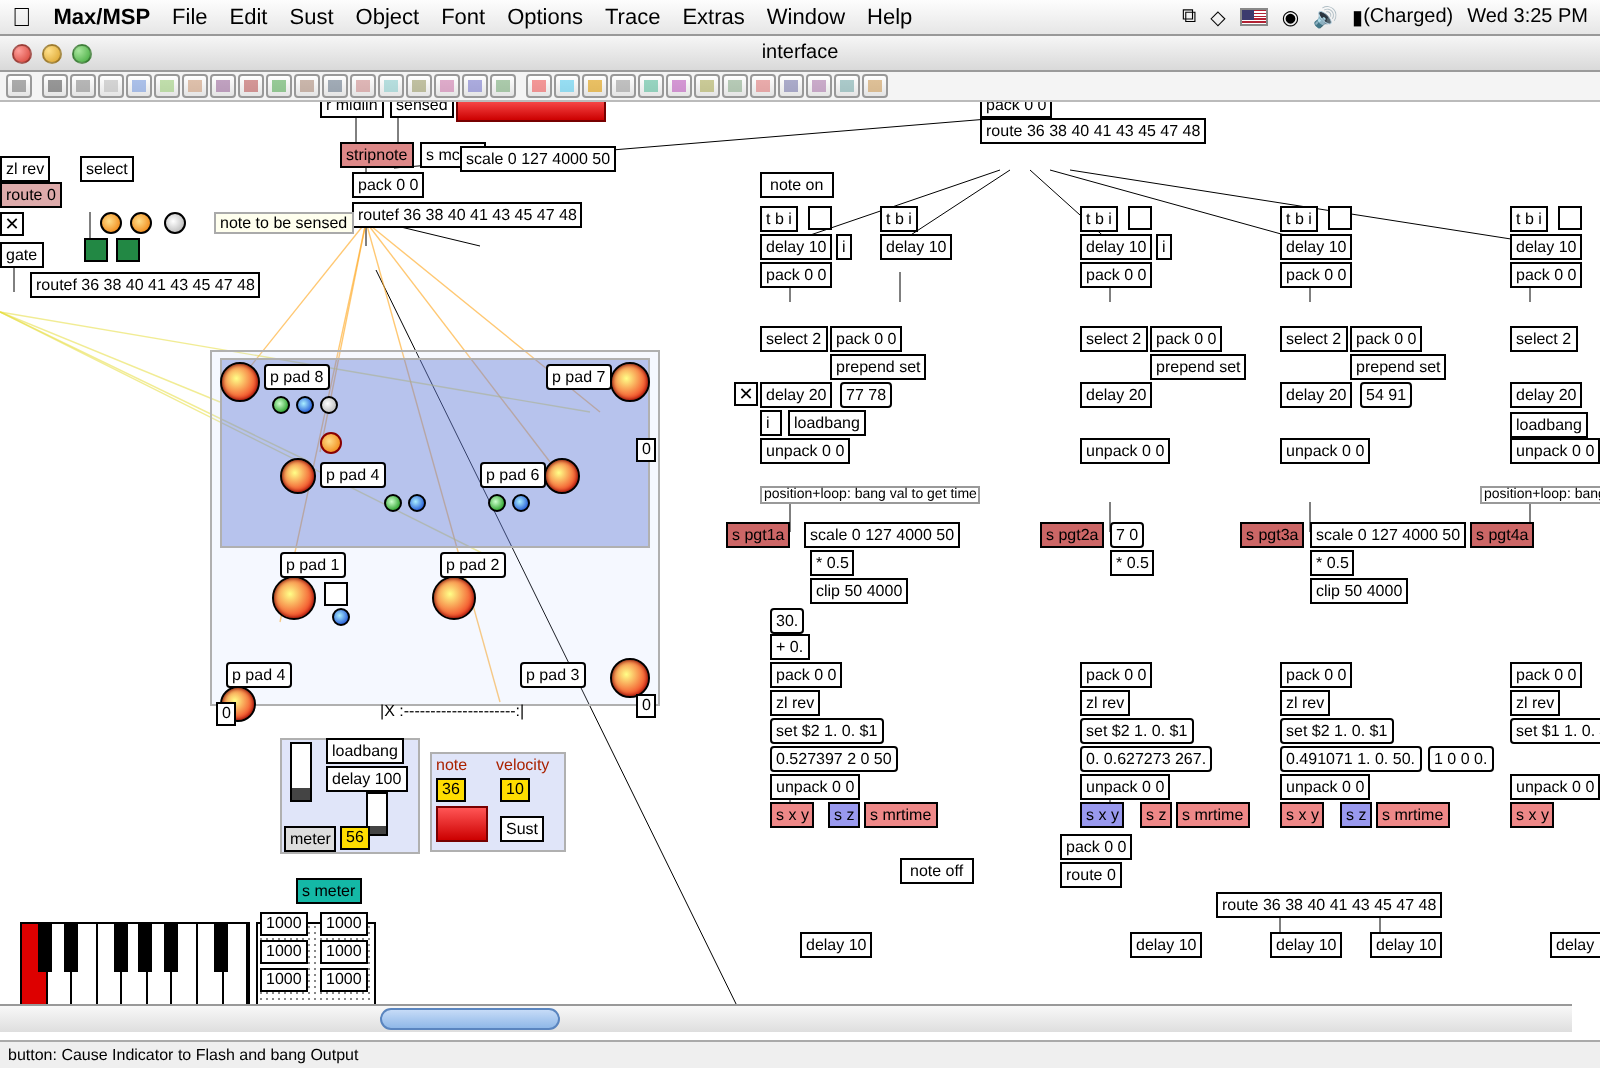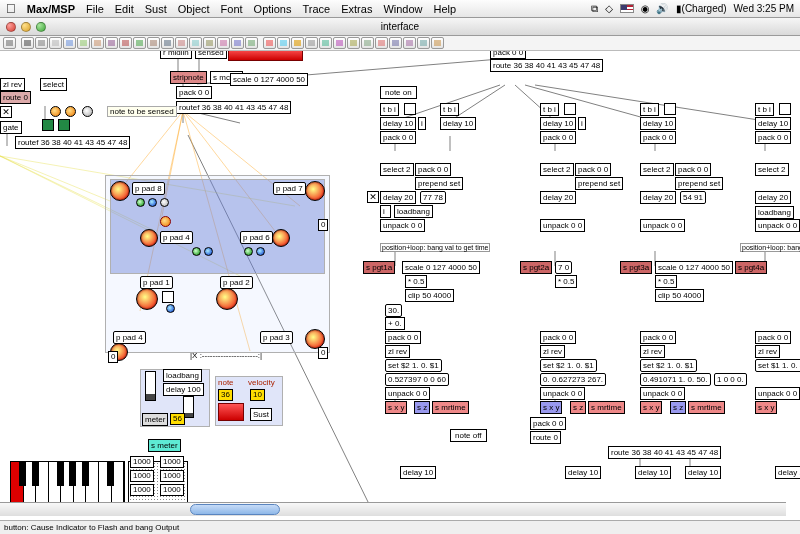--- a/index.html
+++ b/index.html
@@ -248,21 +248,21 @@
   <div class="obj" style="left:163px;top:318px">loadbang</div>
   <div class="obj" style="left:163px;top:332px">delay 100</div>
   <div class="slider" style="left:145px;top:320px;width:11px;height:30px">
       <div class="bar"></div>
     </div>
   <div class="slider" style="left:183px;top:345px;width:11px;height:22px">
       <div class="bar"></div>
     </div>
   <div class="obj gray" style="left:142px;top:362px">meter</div>
   <div class="numbox" style="left:170px;top:362px;background:#fd0">56</div>
-  <div class="obj" style="left:148px;top:388px;background:#5eead4">s meter</div>
+  <div class="obj" style="left:148px;top:388px;background:#14b8a6">s meter</div>
 
   <div class="panel blue" style="left:215px;top:325px;width:68px;height:50px"></div>
   <div class="comment" style="left:218px;top:327px;color:#a20">note</div>
   <div class="comment" style="left:248px;top:327px;color:#a20">velocity</div>
   <div class="numbox" style="left:218px;top:338px;background:#fd0">36</div>
   <div class="numbox" style="left:250px;top:338px;background:#fd0">10</div>
   <div class="redbox" style="left:218px;top:352px;width:26px;height:18px"></div>
   <div class="obj" style="left:250px;top:357px">Sust</div>
 
   <div class="kslider" style="left:10px;top:410px;width:115px;height:42px">
@@ -313,21 +313,21 @@
   <div class="comment" style="left:380px;top:192px;font-size:7px;border:1px solid #999;padding:0 1px">position+loop: bang val to get time</div>
   <div class="obj" style="left:363px;top:210px;background:#c66">s pgt1a</div>
   <div class="obj" style="left:402px;top:210px">scale 0 127 4000 50</div>
   <div class="obj" style="left:405px;top:224px">* 0.5</div>
   <div class="obj" style="left:405px;top:238px">clip 50 4000</div>
   <div class="obj msg" style="left:385px;top:253px">30.</div>
   <div class="obj" style="left:385px;top:266px">+ 0.</div>
   <div class="obj" style="left:385px;top:280px">pack 0 0</div>
   <div class="obj" style="left:385px;top:294px">zl rev</div>
   <div class="obj msg" style="left:385px;top:308px">set $2 1. 0. $1</div>
-  <div class="obj msg" style="left:385px;top:322px">0.527397 0 0 60</div>
+  <div class="obj msg" style="left:385px;top:322px">0.527397 2 0 50</div>
   <div class="obj" style="left:385px;top:336px">unpack 0 0</div>
   <div class="obj" style="left:385px;top:350px;background:#e88">s x y</div>
   <div class="obj" style="left:414px;top:350px;background:#99e">s z</div>
   <div class="obj" style="left:432px;top:350px;background:#e88">s mrtime</div>
 
   <div class="obj" style="left:440px;top:52px">t b i</div>
   <div class="obj" style="left:440px;top:66px">delay 10</div>
 
   <div class="obj" style="left:540px;top:52px">t b i</div>
   <div class="toggle" style="left:564px;top:52px"></div>

